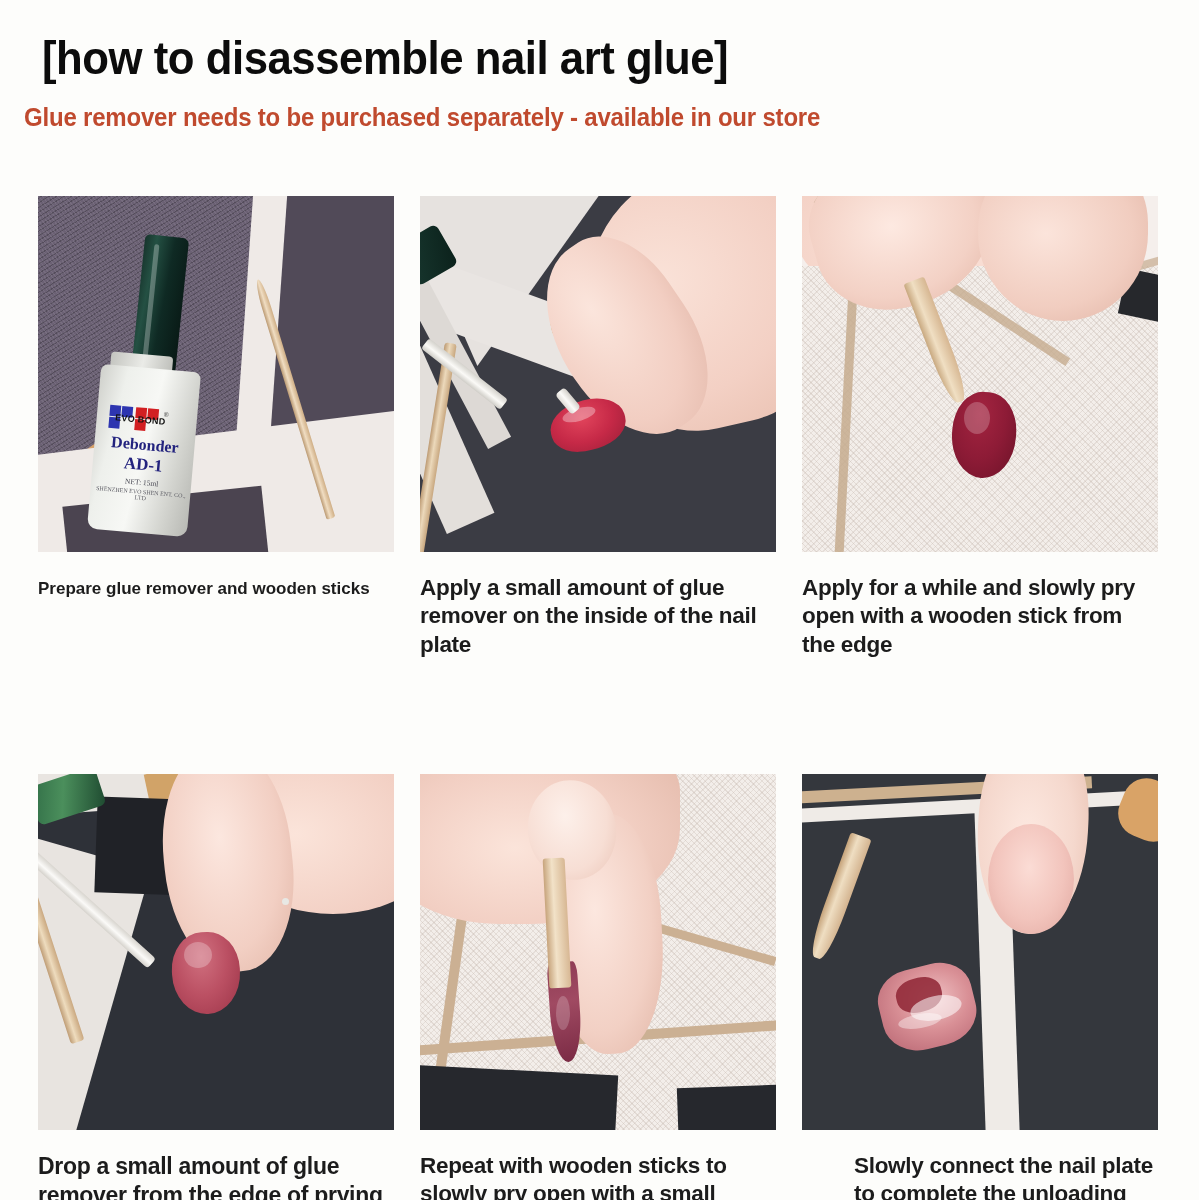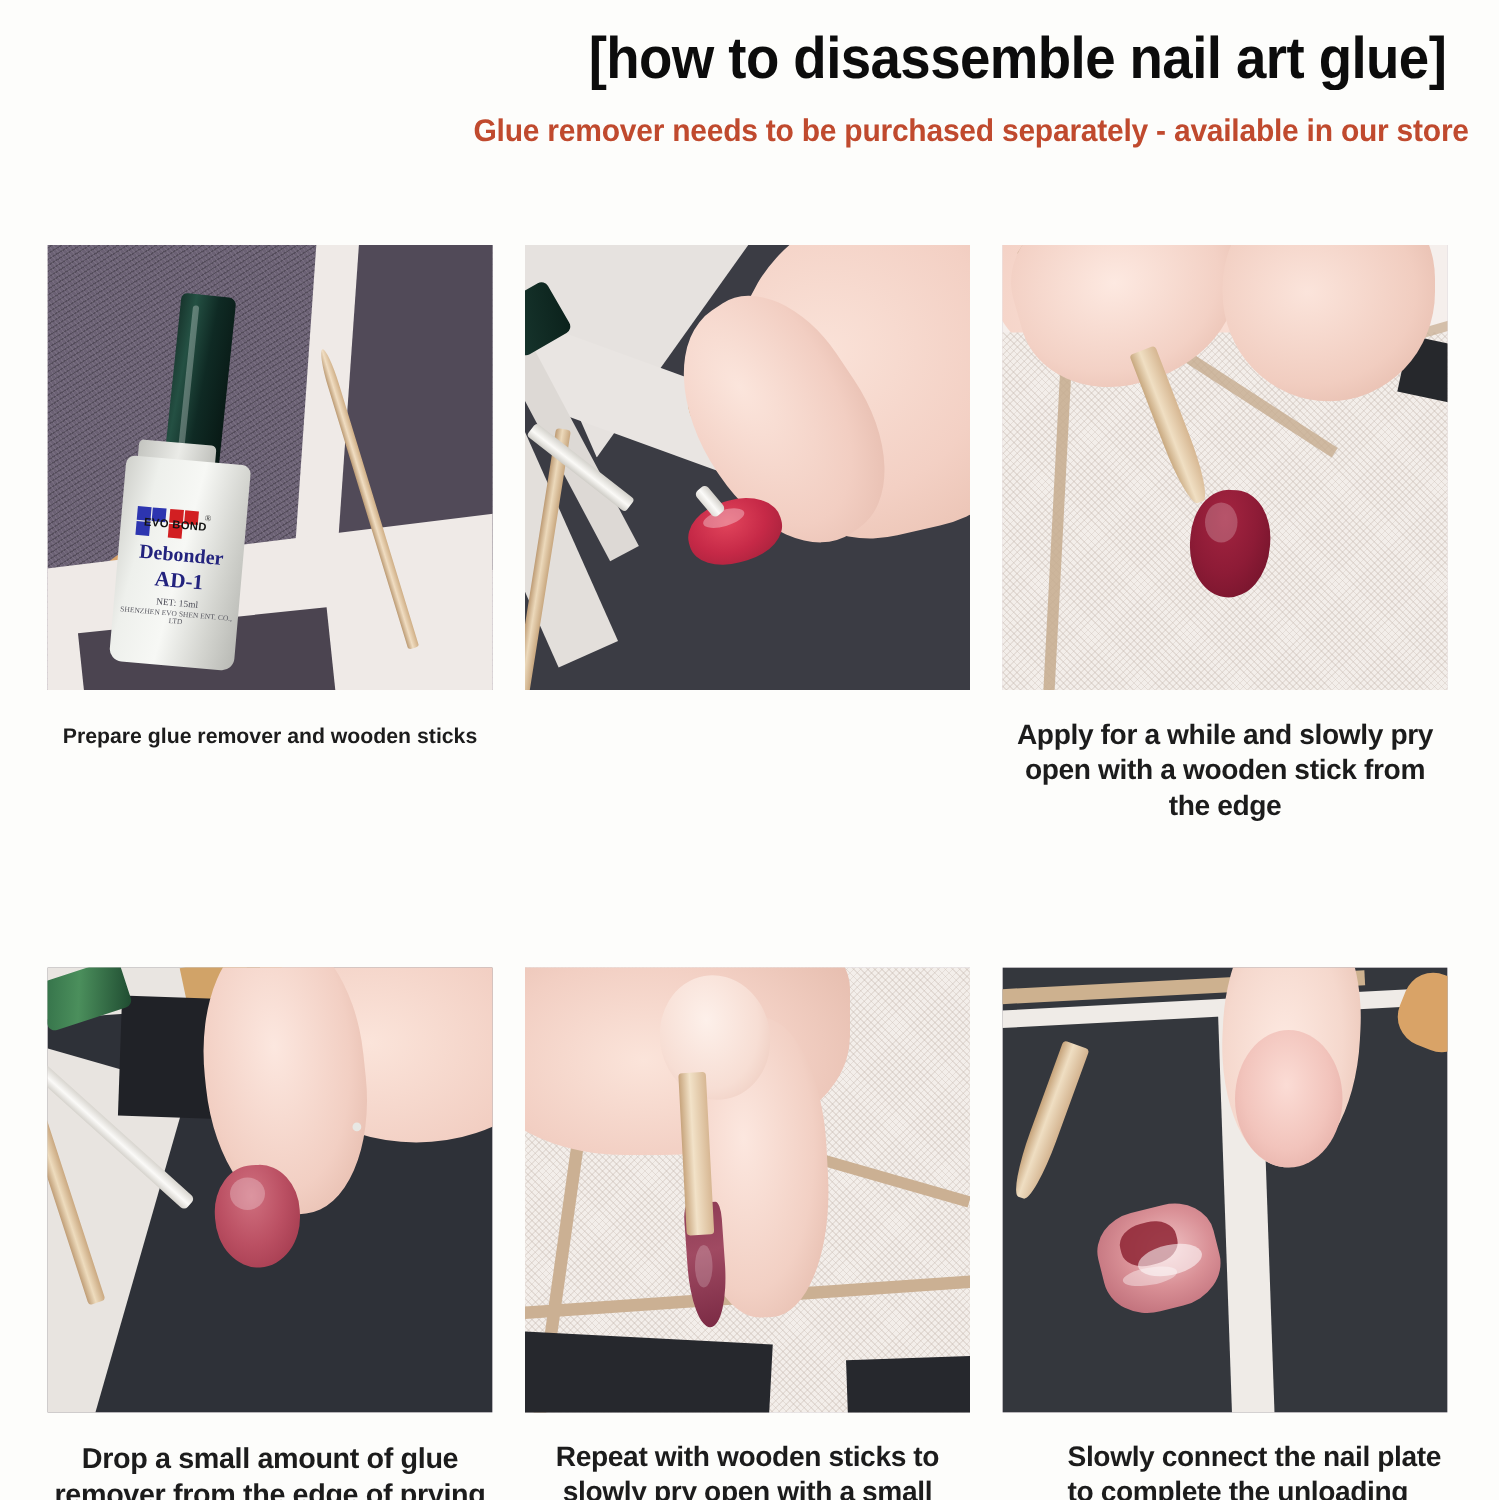--- a/index.html
+++ b/index.html
@@ -5,21 +5,21 @@
   * { margin:0; padding:0; box-sizing:border-box; }
   html,body { width:1199px; height:1200px; }
   body {
     background:#fdfdfb;
     font-family:"Liberation Sans", sans-serif;
     overflow:hidden;
     position:relative;
   }
 
   
-  .header { width:100%; padding-top:22px; text-align:right; }
+  .header { width:100%; padding-top:34px; text-align:left; }
   .main-title {
     font-size:47px;
     font-weight:bold;
     color:#0c0c0c;
     letter-spacing:-0.5px;
     line-height:1.0;
     transform:scaleX(0.93);
     font-family:"Liberation Sans", sans-serif;
   }
   .sub-title {
@@ -49,21 +49,20 @@
     overflow:hidden;
     background:#cfc8cd;
   }
 
   .caption {
     margin-top:22px;
     font-size:22.5px;
     font-weight:bold;
     color:#1c1c1c;
     line-height:1.26;
-    text-align:center;
     letter-spacing:-0.3px;
   }
   .caption.small { font-size:17px; margin-top:26px; letter-spacing:0px; }
   .caption.left { text-align:left; padding-left:52px; }
   .cap-r2c1 { font-size:23px; }
 
   
   .lay { position:absolute; }
 
   
@@ -532,20 +531,21 @@
         <div class="lay p2-whitediag2 tex-white"></div>
         <div class="lay p2-cap"></div>
         <div class="lay p2-woodstick"></div>
         <div class="lay p2-brush"></div>
         <div class="lay p2-hand"></div>
         <div class="lay p2-finger"></div>
         <div class="lay p2-nail"></div>
         <div class="lay p2-nail-hl"></div>
         <div class="lay p2-brush-tip"></div>
       </div>
+      <div class="caption">Apply a small amount of glue remover on the inside of the nail plate</div>
     </div>
 
     <div class="cell">
       <div class="photo">
         <div class="lay p3-bg"></div>
         <div class="lay p3-hand"></div>
         <div class="lay p3-towel tex-towel"></div>
         <div class="lay p3-stripe1"></div>
         <div class="lay p3-stripe2"></div>
         <div class="lay p3-stripe3"></div>

